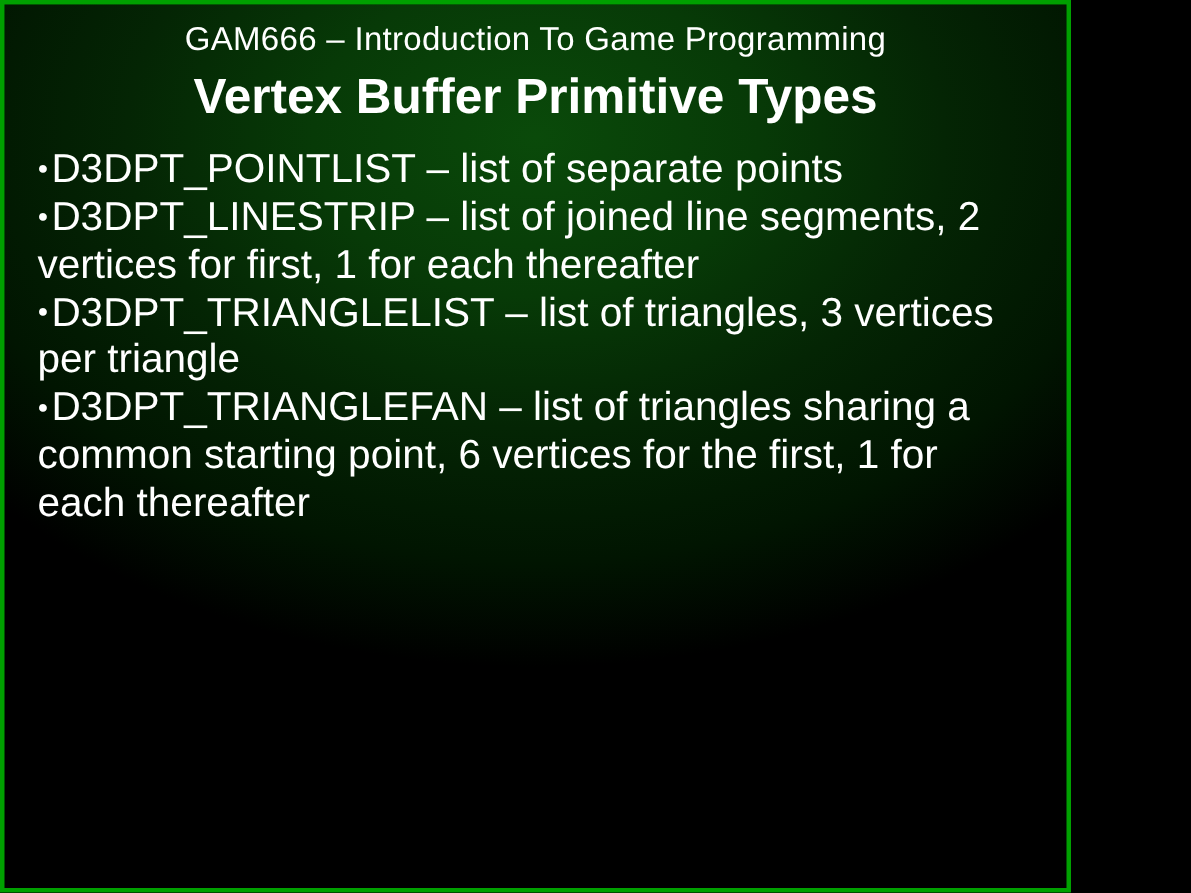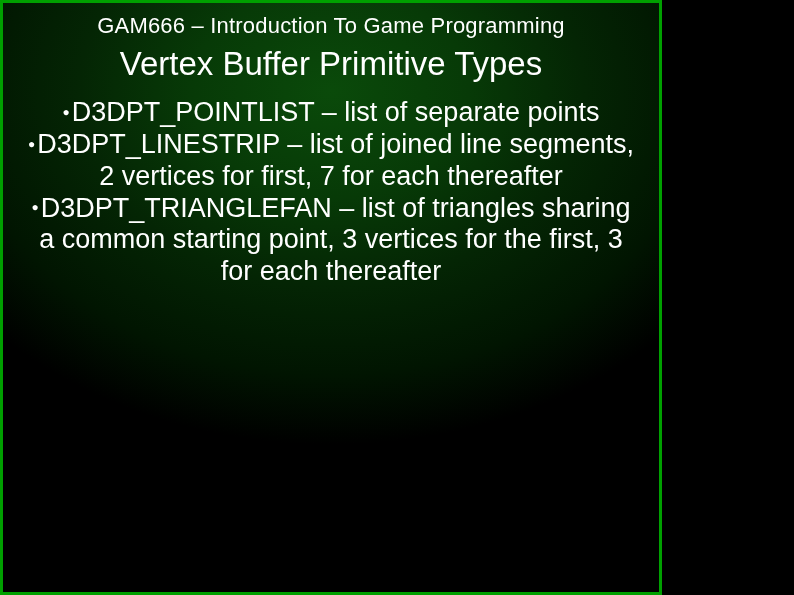--- a/index.html
+++ b/index.html
@@ -4,61 +4,62 @@
 <style>
   * { margin: 0; padding: 0; box-sizing: border-box; }
   body {
     width: 794px;
     height: 595px;
     background: #000;
     font-family: Arial, Helvetica, sans-serif;
     overflow: hidden;
   }
   .slide {
-    width: 662px;
+    width: 714px;
     height: 595px;
     background: radial-gradient(ellipse 70% 60% at 50% 15%, #0a4a0a 0%, #073a07 30%, #042504 55%, #011501 80%, #000 100%);
     border: 3px solid #00a000;
     position: relative;
     padding: 8px 22px 18px 22px;
     color: #fff;
   }
   .course {
     text-align: center;
     font-size: 22px;
     font-weight: normal;
     margin-top: 2px;
     margin-bottom: 6px;
     letter-spacing: 0.2px;
   }
   .title {
     text-align: center;
     font-size: 33px;
-    font-weight: normal;
+    font-weight: bold;
     margin-bottom: 14px;
   }
   .content {
     font-size: 27px;
     line-height: 1.18;
     color: #fff;
   }
-  .item { display: block; text-align: center; }
+  .item { display: block; }
   .bullet {
     font-size: 12px;
     vertical-align: middle;
     display: inline-block;
     margin-right: 2px;
     position: relative;
     top: -2px;
   }
 </style>
 </head>
 <body>
 
 <div class="slide">
   <div class="course">GAM666 – Introduction To Game Programming</div>
   <div class="title">Vertex Buffer Primitive Types</div>
   <div class="content">
     <span class="item"><span class="bullet">●</span><span>D3DPT_POINTLIST – list of separate points</span></span>
-    <span class="item"><span class="bullet">●</span><span>D3DPT_LINESTRIP – list of joined line segments, 2 vertices for first, 7 for each thereafter</span></span>
-    <span class="item"><span class="bullet">●</span><span>D3DPT_TRIANGLEFAN – list of triangles sharing a common starting point, 3 vertices for the first, 3 for each thereafter</span></span>
+    <span class="item"><span class="bullet">●</span><span>D3DPT_LINESTRIP – list of joined line segments, 2 vertices for first, 1 for each thereafter</span></span>
+    <span class="item"><span class="bullet">●</span><span>D3DPT_TRIANGLELIST – list of triangles, 3 vertices per triangle</span></span>
+    <span class="item"><span class="bullet">●</span><span>D3DPT_TRIANGLEFAN – list of triangles sharing a common starting point, 6 vertices for the first, 1 for each thereafter</span></span>
   </div>
 </div>
 
 </body></html>

